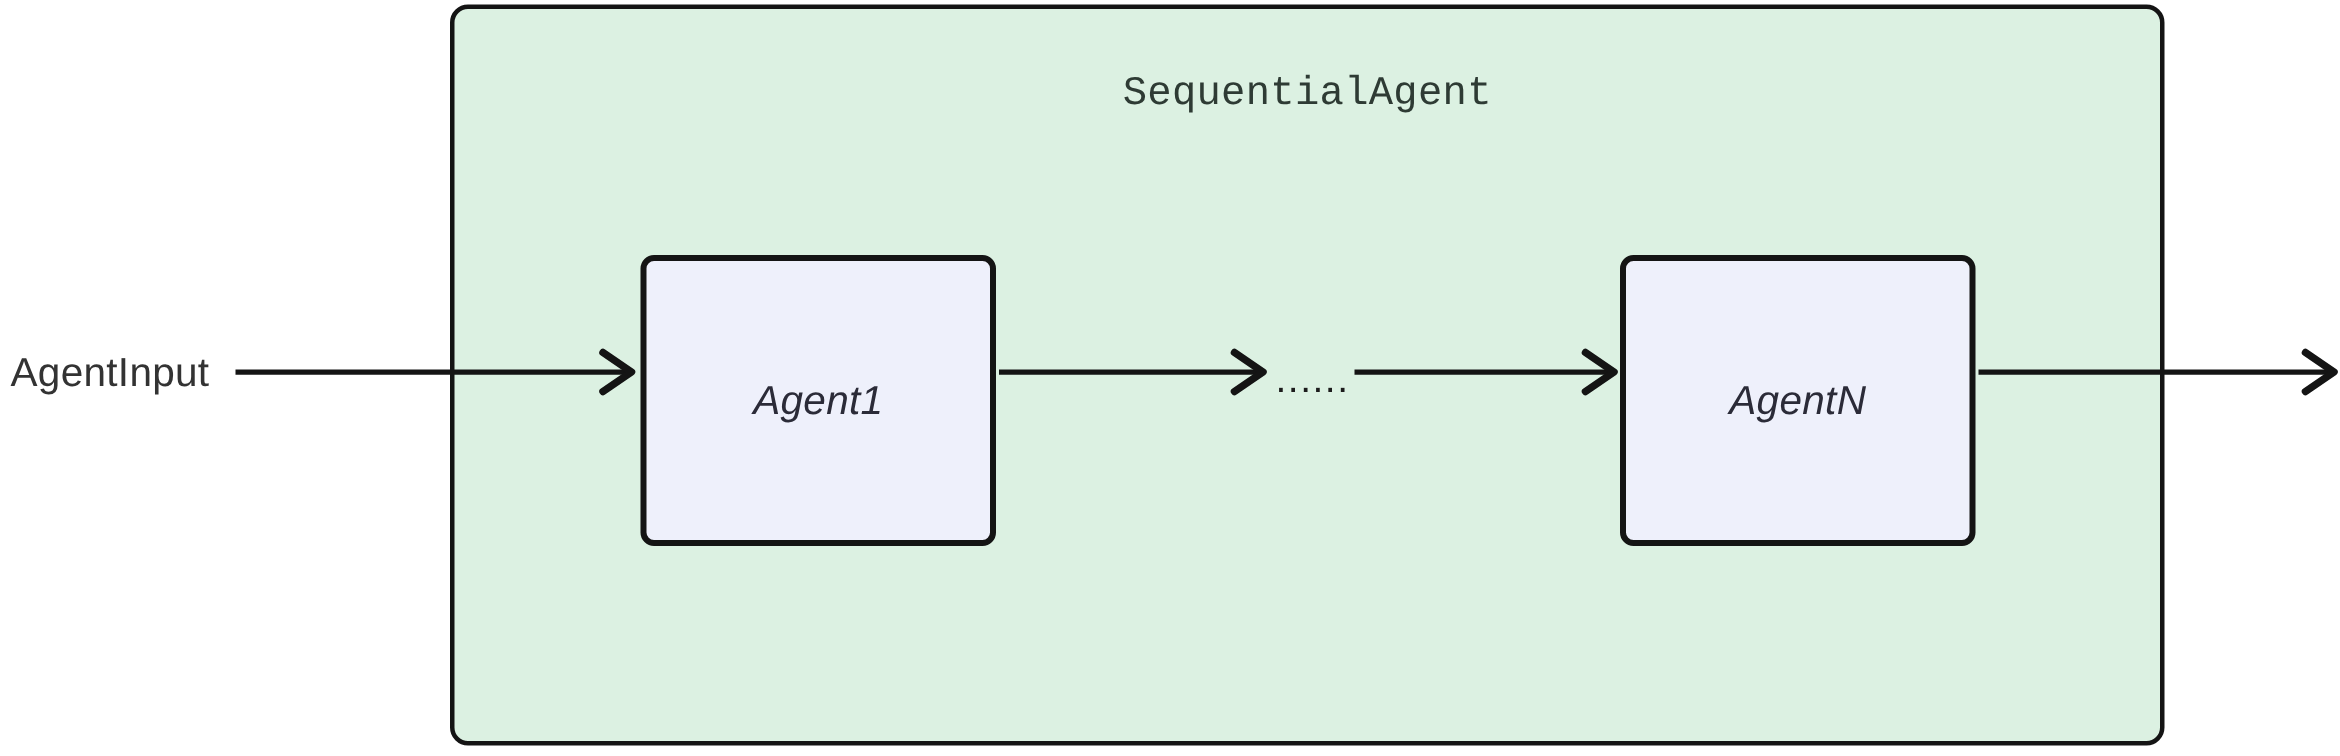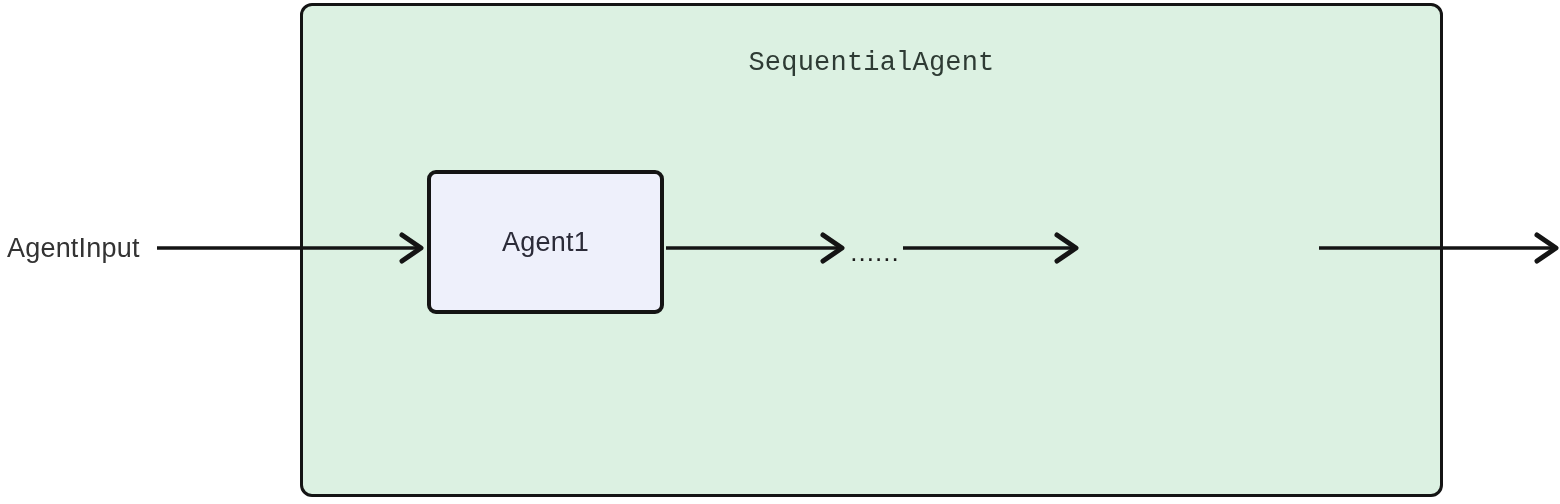--- a/index.html
+++ b/index.html
@@ -19,25 +19,25 @@
     border:3px solid var(--stroke);
     border-radius:12px;
   }
   .subgraph-title{
     position:absolute;left:0;top:41px;width:100%;
     text-align:center;font-size:27px;line-height:32px;
     color:#2e3b34;letter-spacing:.2px;font-family:Liberation Mono, monospace;
   }
 
   .node{
-    position:absolute;top:170px;width:237px;height:144px;
+    position:absolute;top:170px;width:237px;height:194px;
     background:var(--node-fill);
     border:4px solid var(--stroke);
     border-radius:9px;
-    display:flex;align-items:center;justify-content:center;
+    display:flex;align-items:center;justify-content:center;font-style:italic;
   }
   .node-agent1{left:427px;}
   .node-agentn{left:1080px;}
   .node-label{font-size:27px;color:#2b2b38;letter-spacing:.2px;}
 
   .ext-label{
     position:absolute;left:7px;top:230px;height:36px;
     display:flex;align-items:center;
     font-size:27px;color:#333333;letter-spacing:.2px;
   }
@@ -81,14 +81,17 @@
   </svg>
 
   <div class="ext-label">AgentInput</div>
 
   <div class="edge-label-dots">......</div>
 
   <div class="node node-agent1">
     <span class="node-label">Agent1</span>
   </div>
 
+  <div class="node node-agentn">
+    <span class="node-label">AgentN</span>
+  </div>
 
 </div>
 
 </body></html>

